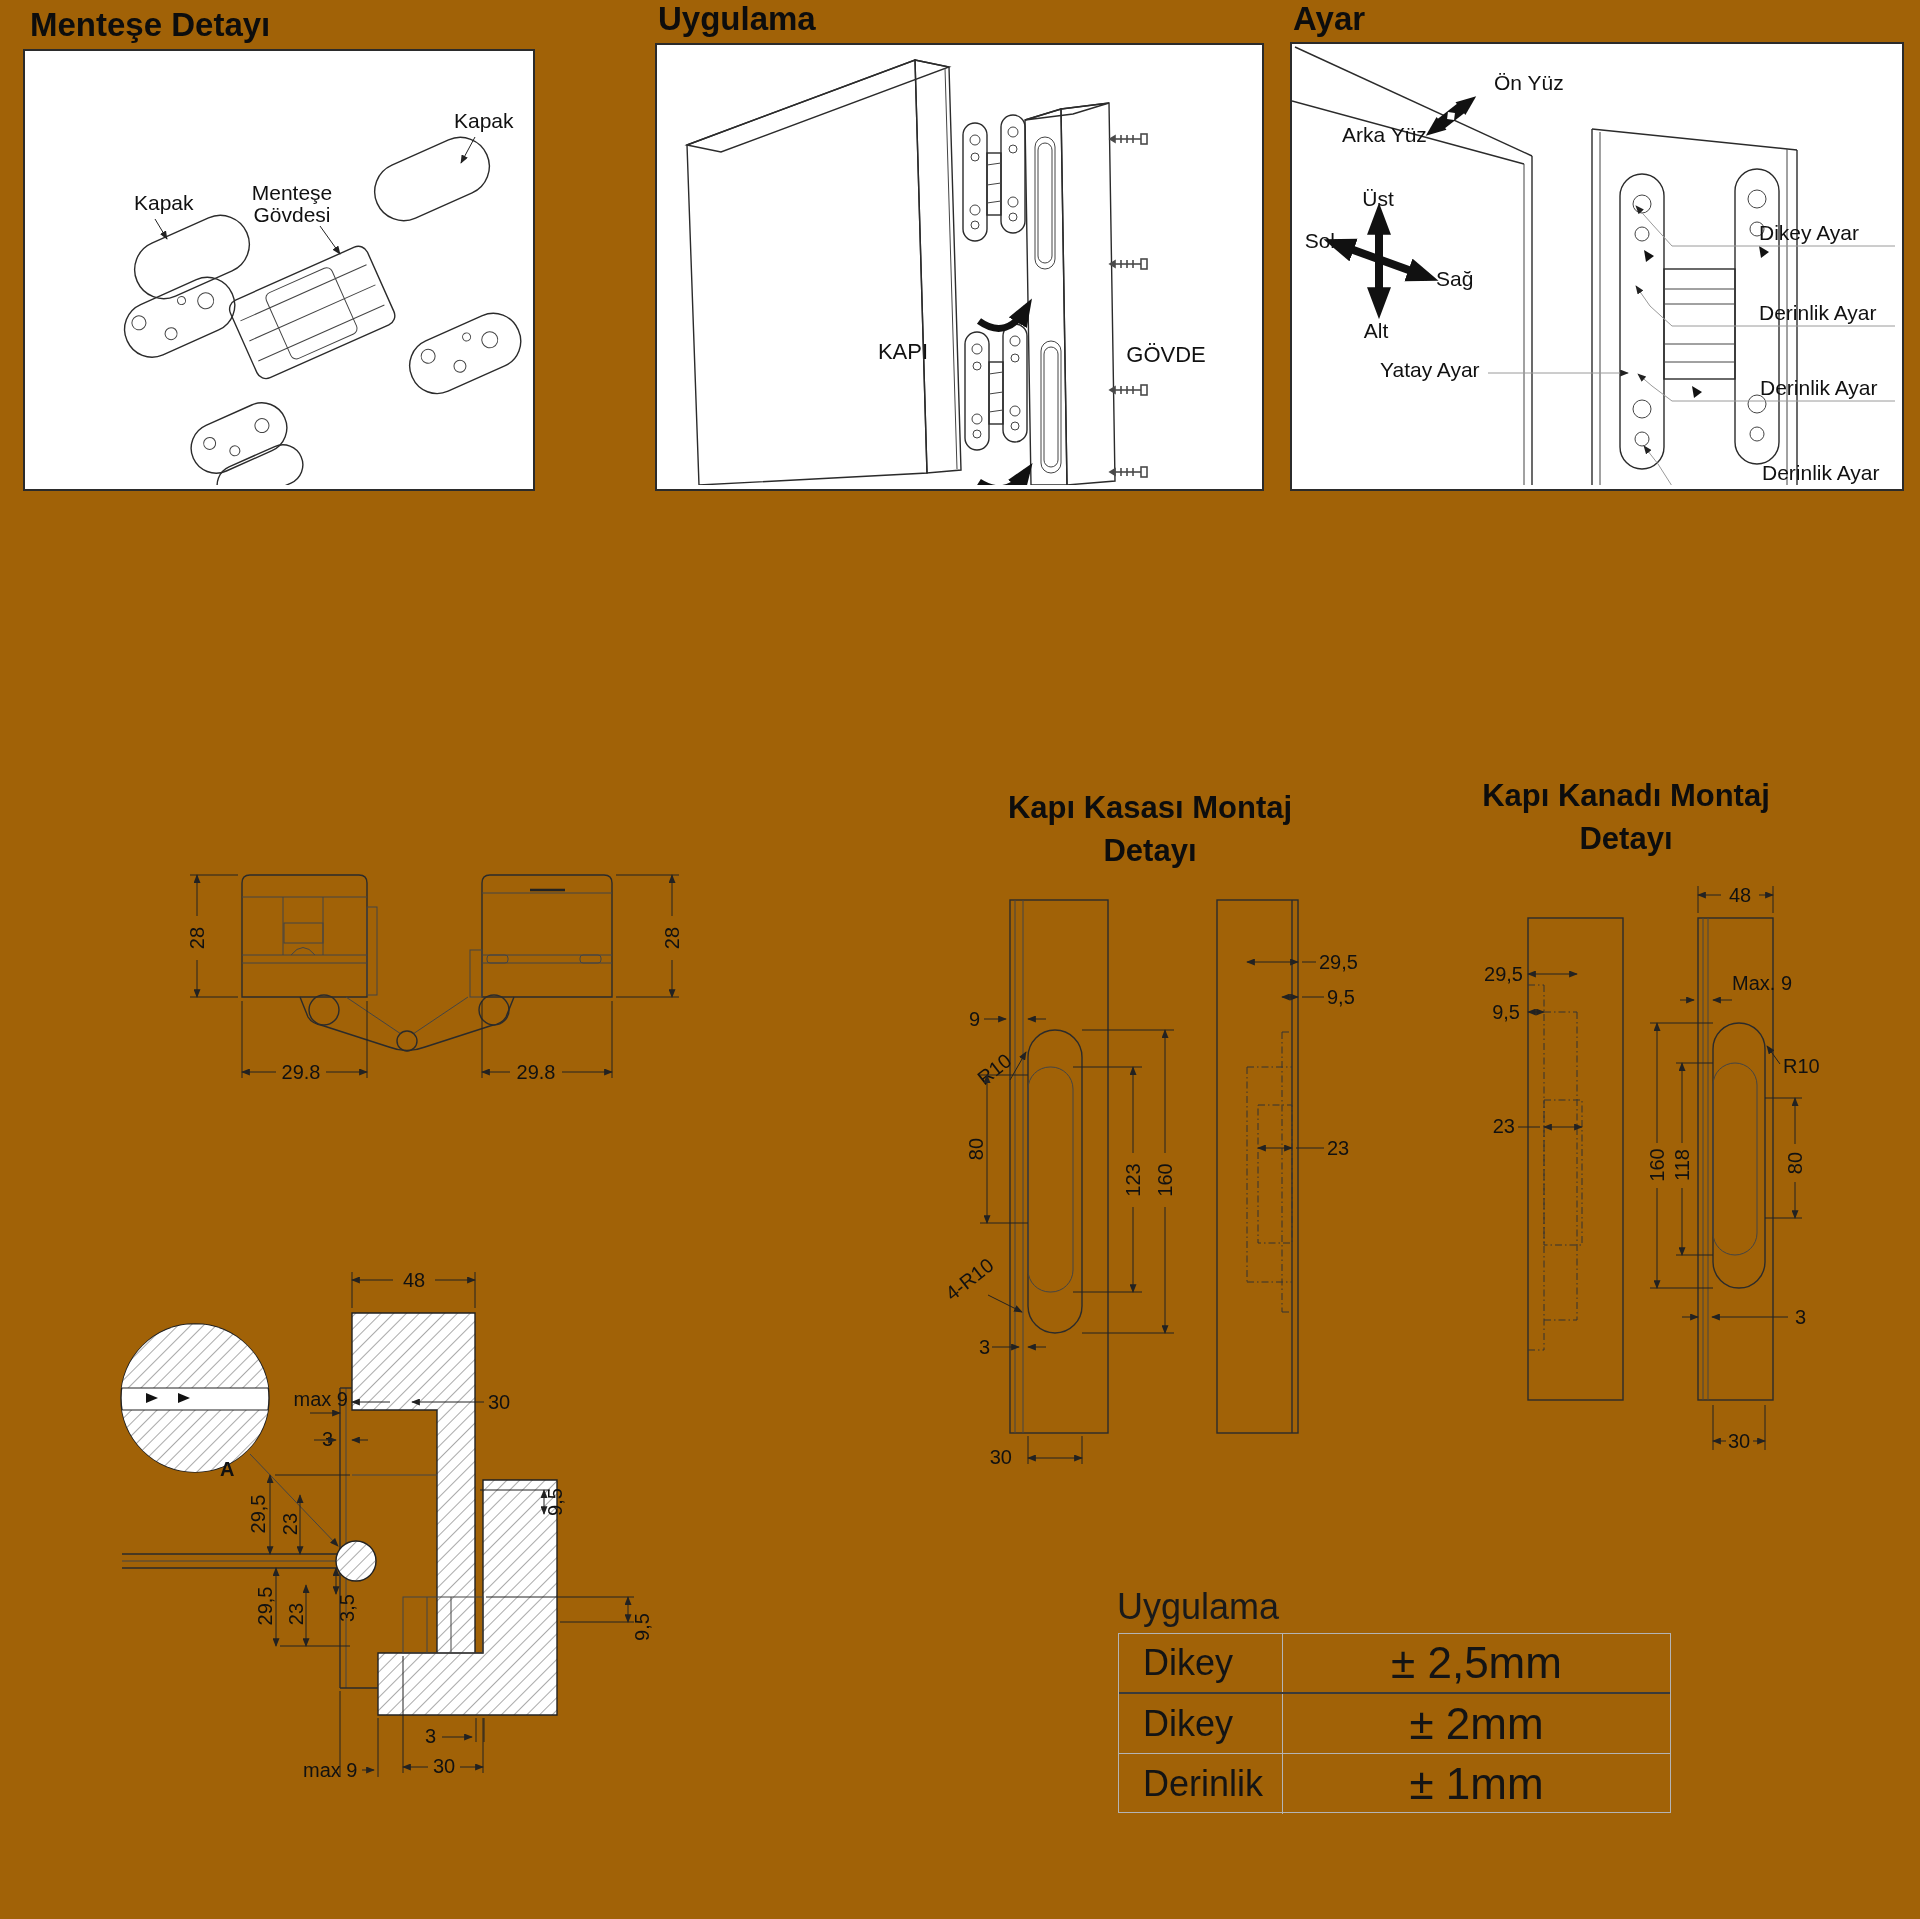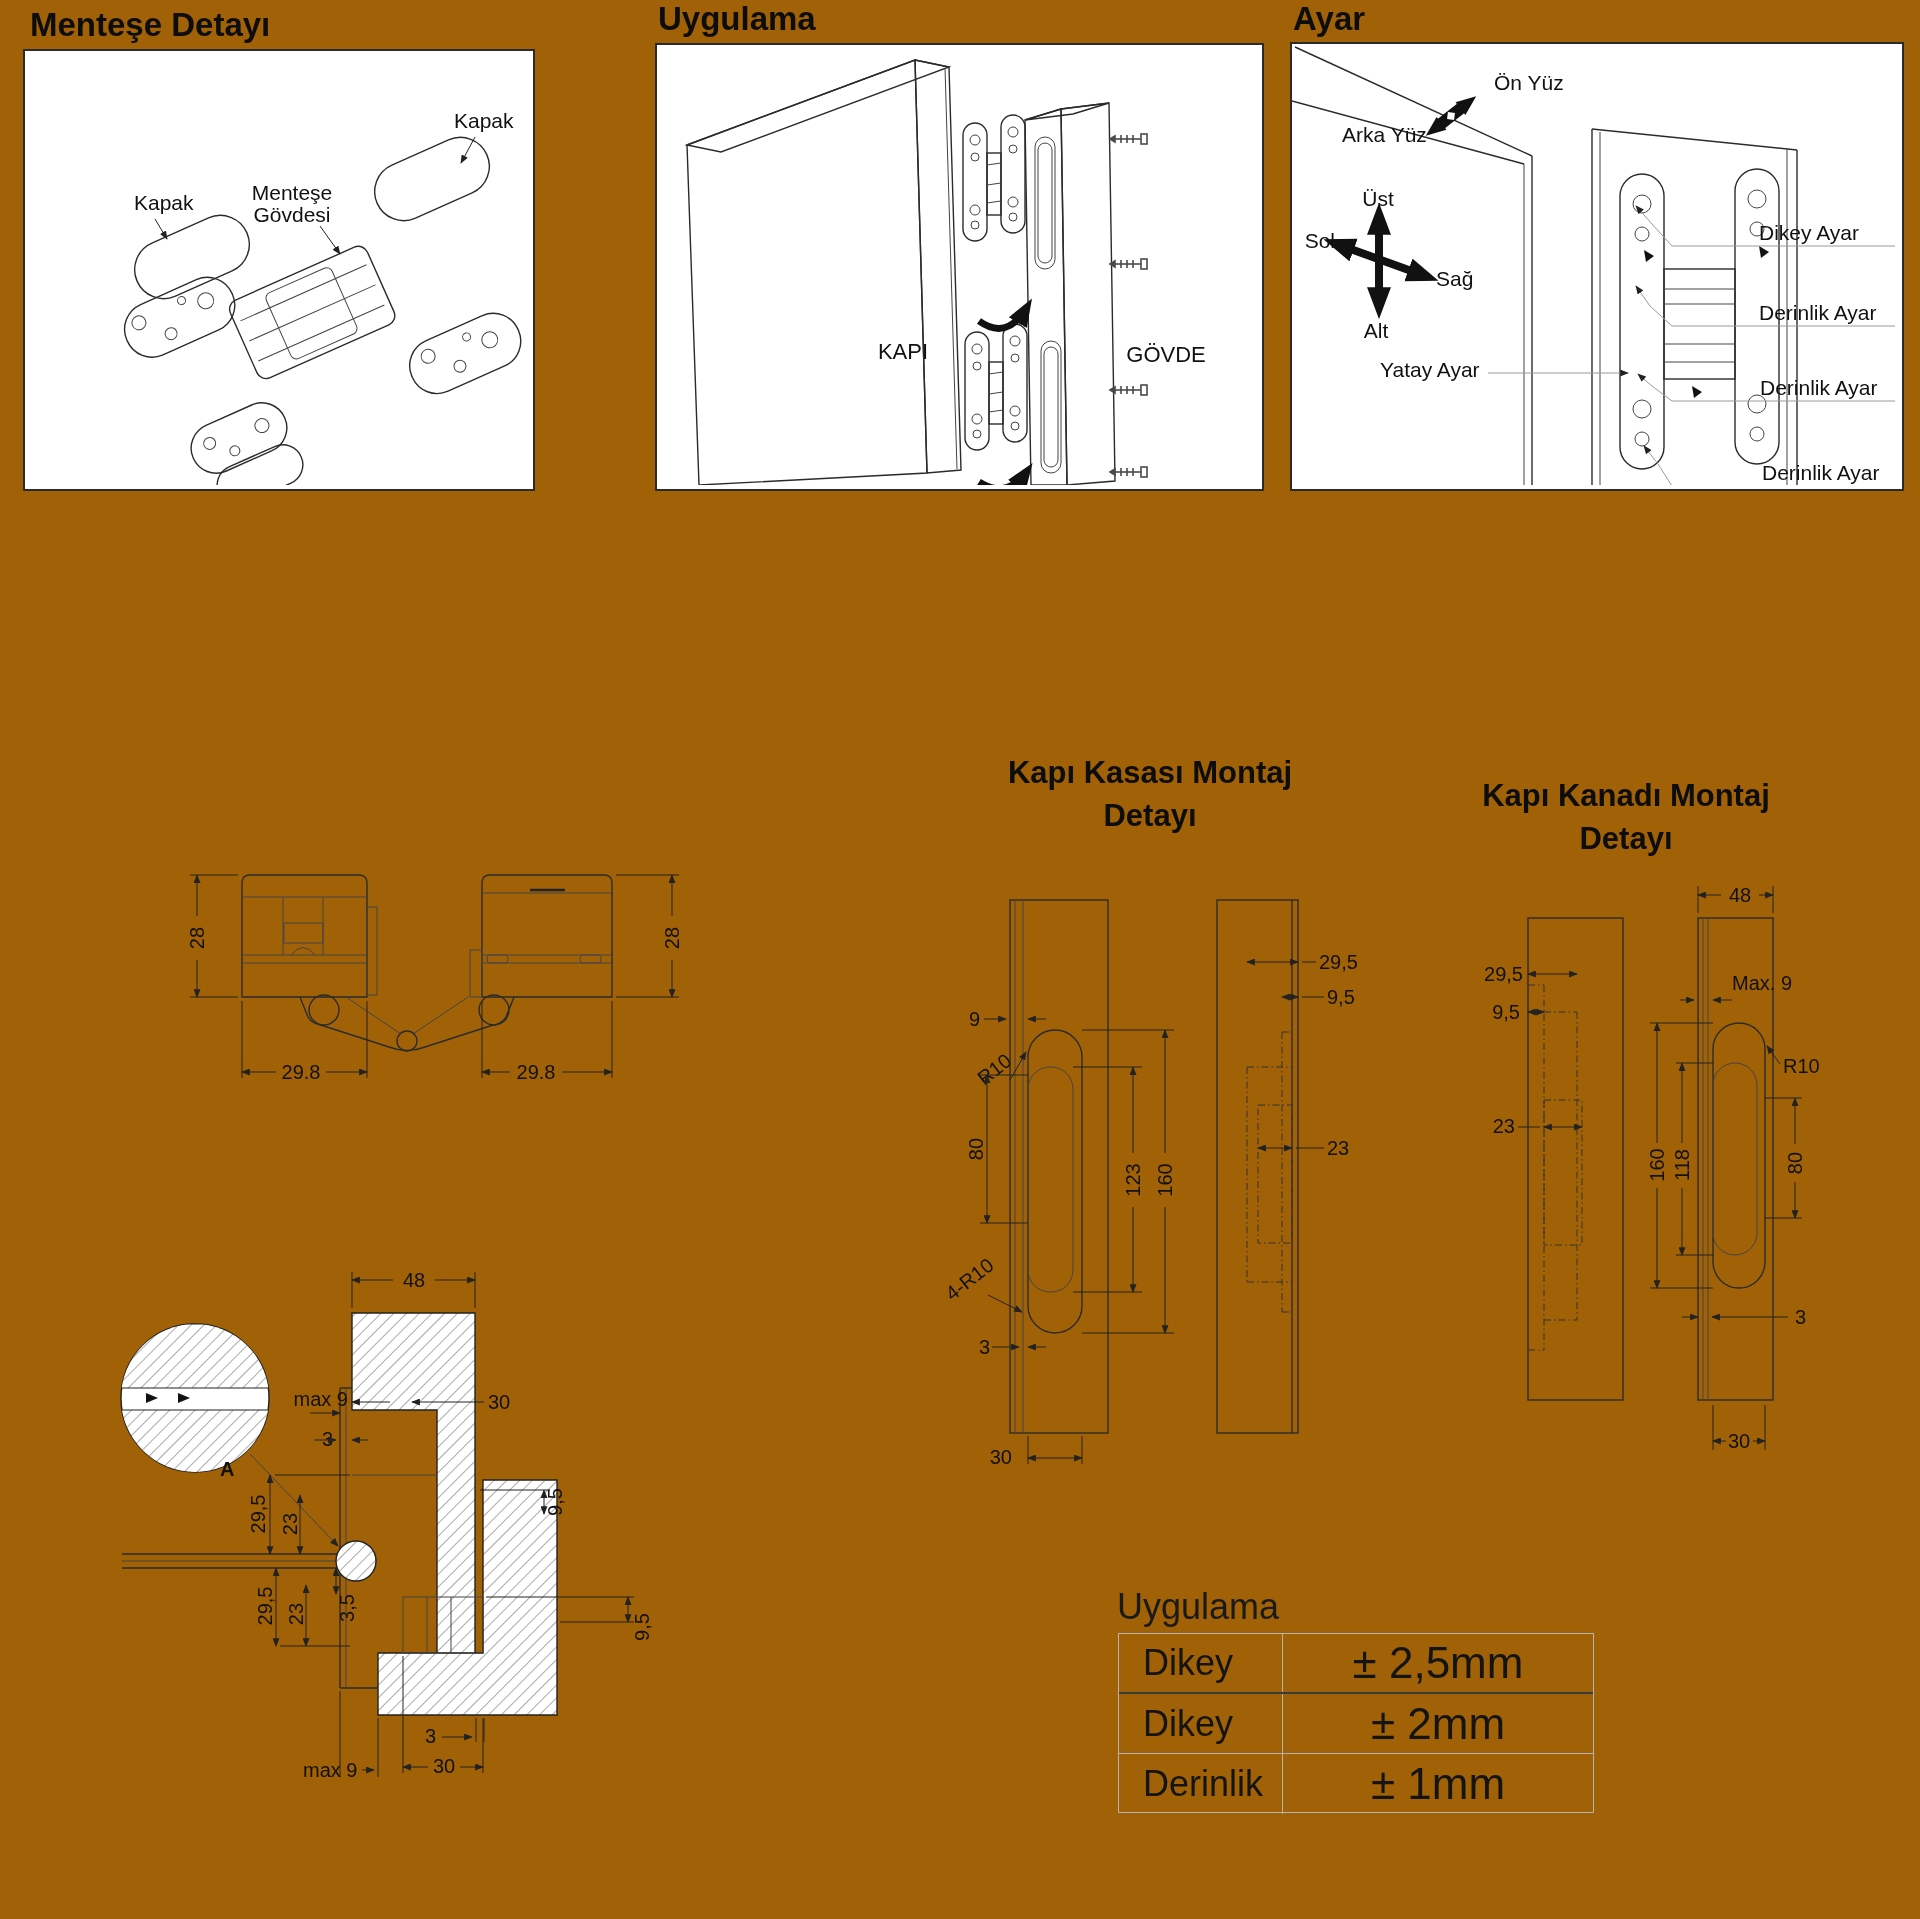--- a/index.html
+++ b/index.html
@@ -15,21 +15,21 @@
   .dim{font-size:20px;}
   .lbl{font-size:21px;}
   .lbl2{font-size:22px;}
   .bold{font-weight:bold;}
   .ln{stroke:#2b2b2b;stroke-width:1.4;fill:none;}
   .lnthin{stroke:#444;stroke-width:1;fill:none;}
   .dl{stroke:#222;stroke-width:1;fill:none;}
   .dd{stroke:#333;stroke-width:1;fill:none;stroke-dasharray:7 3 1.5 3;}
   .ldr{stroke:#9a9a9a;stroke-width:1;fill:none;}
   
-  .tol{position:absolute;left:1118px;top:1633px;width:476px;height:180px;
+  .tol{position:absolute;left:1118px;top:1633px;width:553px;height:180px;
        border:1px solid #b4b4b4;box-sizing:border-box;}
   .tol .row{display:flex;height:60px;box-sizing:border-box;align-items:center;border-bottom:1px solid #b4b4b4;}
   .tol .row.dark{border-bottom:2px solid #3a3a3a;}
   .tol .row:last-child{border-bottom:none;}
   .tol .c1{width:164px;padding-left:24px;box-sizing:border-box;font-size:36px;color:#141414;
            border-right:1px solid #b4b4b4;height:100%;display:flex;align-items:center;}
   .tol .c2{flex:1;text-align:center;font-size:44px;color:#141414;}
   .toltitle{position:absolute;left:1117px;top:1586px;font-size:36px;color:#1a1a1a;}
 </style>
 </head>
@@ -447,21 +447,21 @@
       <line class="dl" x1="360" y1="517" x2="383" y2="517" marker-end="url(#arE)"></line>
       <text class="dim" x="344" y="523" text-anchor="middle">30</text>
 
       <line class="dl" x1="240" y1="441" x2="240" y2="527"></line>
         <line class="dl" x1="278" y1="468" x2="278" y2="527"></line>
       <text class="dim" x="203" y="527">max 9</text>
       <line class="dl" x1="262" y1="520" x2="274" y2="520" marker-end="url(#arE)"></line>
     </g>
   </svg>
 
-  <div class="mtitle" style="left:968px;top:751px;">
+  <div class="mtitle" style="left:968px;top:786px;">
     <div>Kapı Kasası Montaj</div>
     <div>Detayı</div>
   </div>
   <svg class="abs" style="left:920px;top:760px;" width="480" height="720" viewBox="0 0 480 720">
     <defs>
       <marker id="arF" viewBox="0 0 10 8" refX="9" refY="4" markerWidth="9" markerHeight="7" orient="auto-start-reverse">
         <path d="M0,0 L10,4 L0,8 Z" fill="#222"></path>
         </marker>
     </defs>
     <g>

